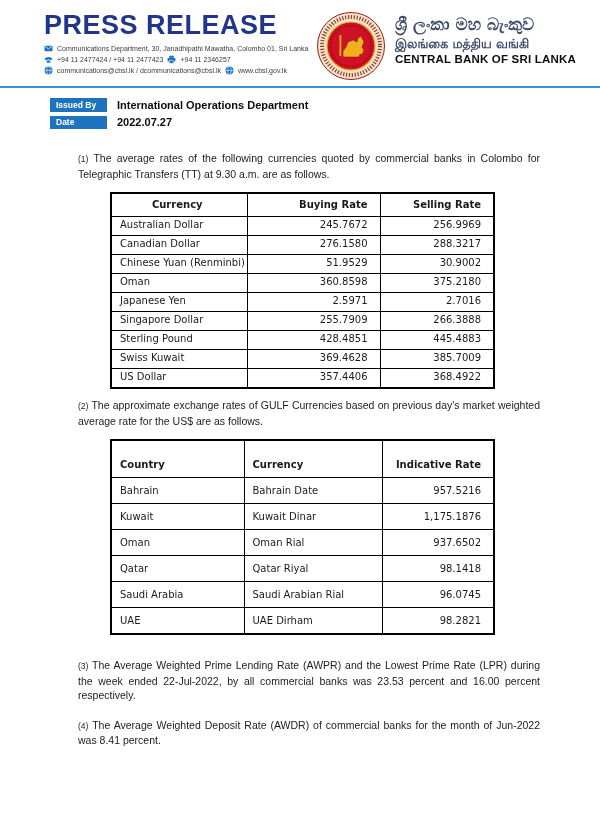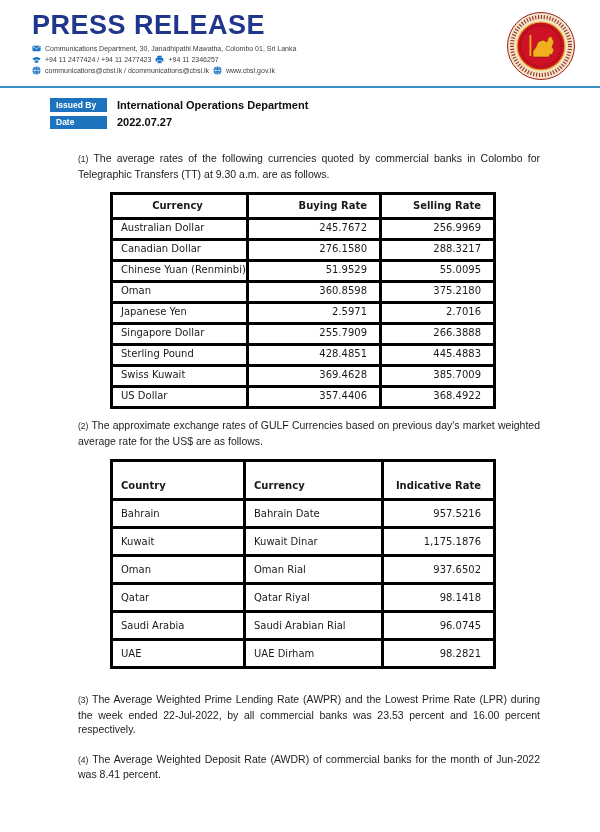--- a/index.html
+++ b/index.html
@@ -4,21 +4,21 @@
 <style>
   * { margin:0; padding:0; box-sizing:border-box; }
   html,body { background:#e9e9e9; }
   .page {
     position:relative; width:600px; height:832px; margin:0 auto;
     background:#ffffff; font-family:"Liberation Sans", sans-serif; color:#1a1a1a;
     overflow:hidden;
   }
   
   .masthead { display:flex; justify-content:space-between; align-items:flex-start;
-              height:86px; padding:11px 24px 0 32px; }
+              height:86px; padding:11px 24px 0 44px; }
   .mast-left h1 { font-size:27px; line-height:28px; font-weight:800; letter-spacing:.5px;
                   color:#20368c; font-family:"Liberation Sans", sans-serif; }
   .contact { margin-top:4px; }
   .contact-line { display:flex; align-items:center; gap:4px; font-size:7px; line-height:11px;
                   color:#3c3c3c; white-space:nowrap; }
   .cicon { width:9px; height:9px; flex:0 0 auto; }
   .mast-right { display:flex; gap:9px; align-items:flex-start; }
   .logo { width:70px; height:70px; }
   .banknames { margin-top:2px; }
   .bank-si { font-size:17px; line-height:22px; font-weight:700; color:#3d4a68;
@@ -39,21 +39,21 @@
   .para { font-size:10.5px; line-height:14.5px; text-align:justify; color:#1c1c1c; }
   .para .marker { font-size:8.5px; }
   .p1 { margin-top:22px; }
   .p2 { margin-top:9px; }
   .p3 { margin-top:23px; }
   .p4 { margin-top:15px; }
   
   table { border-collapse:collapse; table-layout:fixed; width:383px; margin-left:32px;
           font-family:"DejaVu Sans", sans-serif; font-size:10px; color:#1a1a1a;
           border:2px solid #000; }
-  th, td { border:3px solid #000000; line-height:12px; overflow:hidden; white-space:nowrap; }
+  th, td { border:1px solid #000000; line-height:12px; overflow:hidden; white-space:nowrap; }
   .tbl-tt { margin-top:11px; }
   .tbl-tt th { font-weight:700; padding:5px 12px 5px 8px; }
   .tbl-tt td { padding:2px 12px 4px 8px; }
   .tbl-gulf { margin-top:11px; }
   .tbl-gulf th { font-weight:700; padding:18px 12px 6px 8px; }
   .tbl-gulf td { padding:6.5px 12px 6.5px 8px; }
   .al { text-align:left; }
   .ac { text-align:center; }
   .ar { text-align:right; }
 </style>
@@ -105,20 +105,25 @@
 
     <div class="mast-right">
       <svg class="logo" viewBox="0 0 70 70">
         <circle cx="35" cy="35" r="33.5" fill="#f3e6c8" stroke="#9a1b1b" stroke-width="1"></circle>
         <circle cx="35" cy="35" r="29" fill="none" stroke="#8a1a1a" stroke-width="4" stroke-dasharray="1.2 1.7" opacity="0.85"></circle>
         <circle cx="35" cy="35" r="24" fill="#cf1126" stroke="#e8b32a" stroke-width="1.2"></circle>
         <circle cx="35" cy="35" r="20.5" fill="none" stroke="#8c0d16" stroke-width="2" stroke-dasharray="1 1.7"></circle>
         <rect x="23.5" y="24" width="1.8" height="21" fill="#f2b01e"></rect>
         <path d="M27 46 h16 l1 -3 2 1 2 -5 -2 -3 2 -5 -3 -6 -3 2 -1 4 -4 -2 -5 2 -2 5 -3 4 z" fill="#f2b01e" stroke="#7a0c14" stroke-width="0.5"></path>
       </svg>
+      <div class="banknames">
+        <div class="bank-si">ශ්‍රී ලංකා මහ බැංකුව</div>
+        <div class="bank-ta">இலங்கை மத்திய வங்கி</div>
+        <div class="bank-en">CENTRAL BANK OF SRI LANKA</div>
+      </div>
     </div>
   </div>
 
   <div class="rule"></div>
 
   <div class="meta">
     <div class="meta-row">
       <span class="badge">Issued By</span>
       <span class="meta-val">International Operations Department</span>
     </div>
@@ -152,21 +157,21 @@
             <td class="ar">256.9969</td>
           </tr>
         <tr>
             <td class="al">Canadian Dollar</td>
             <td class="ar">276.1580</td>
             <td class="ar">288.3217</td>
           </tr>
         <tr>
             <td class="al">Chinese Yuan (Renminbi)</td>
             <td class="ar">51.9529</td>
-            <td class="ar">55.0095</td>
+            <td class="ar">30.9002</td>
           </tr>
         <tr>
             <td class="al">Oman</td>
             <td class="ar">360.8598</td>
             <td class="ar">375.2180</td>
           </tr>
         <tr>
             <td class="al">Japanese Yen</td>
             <td class="ar">2.5971</td>
             <td class="ar">2.7016</td>

